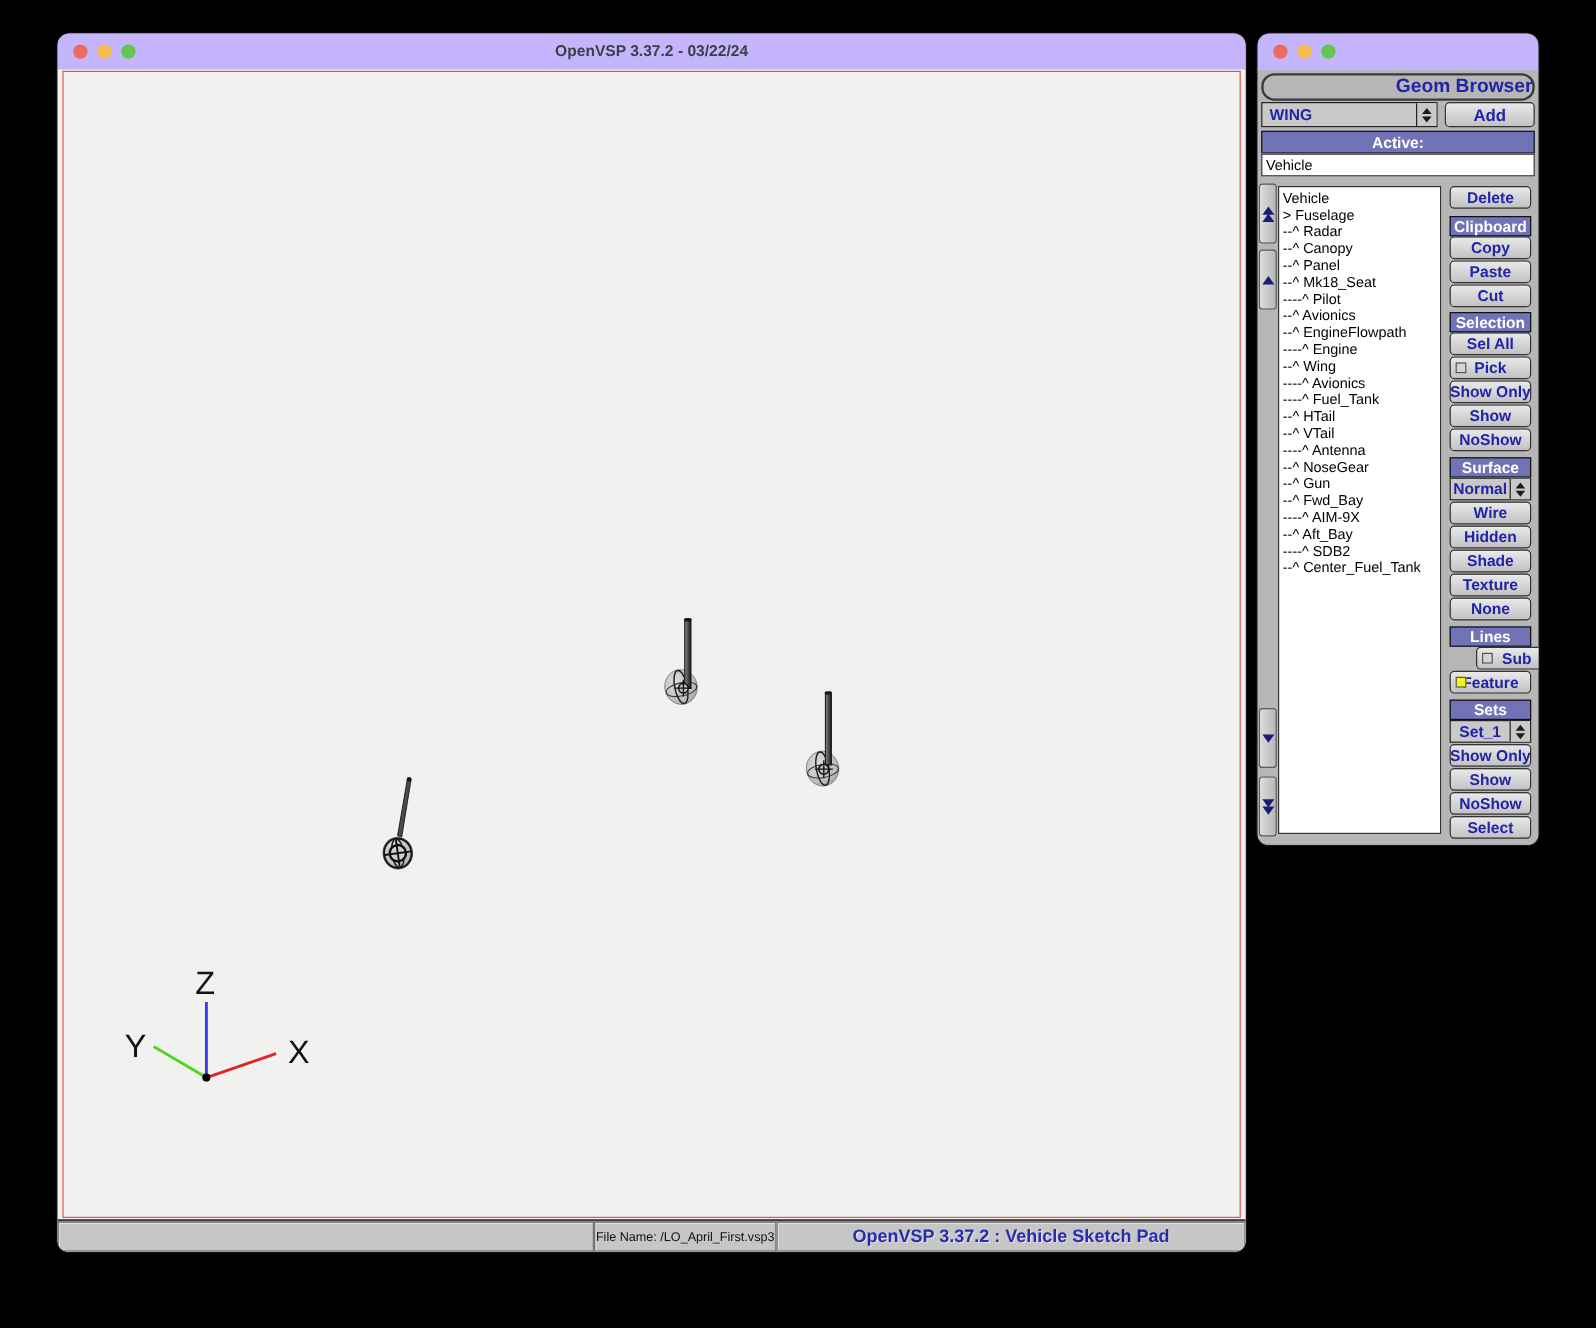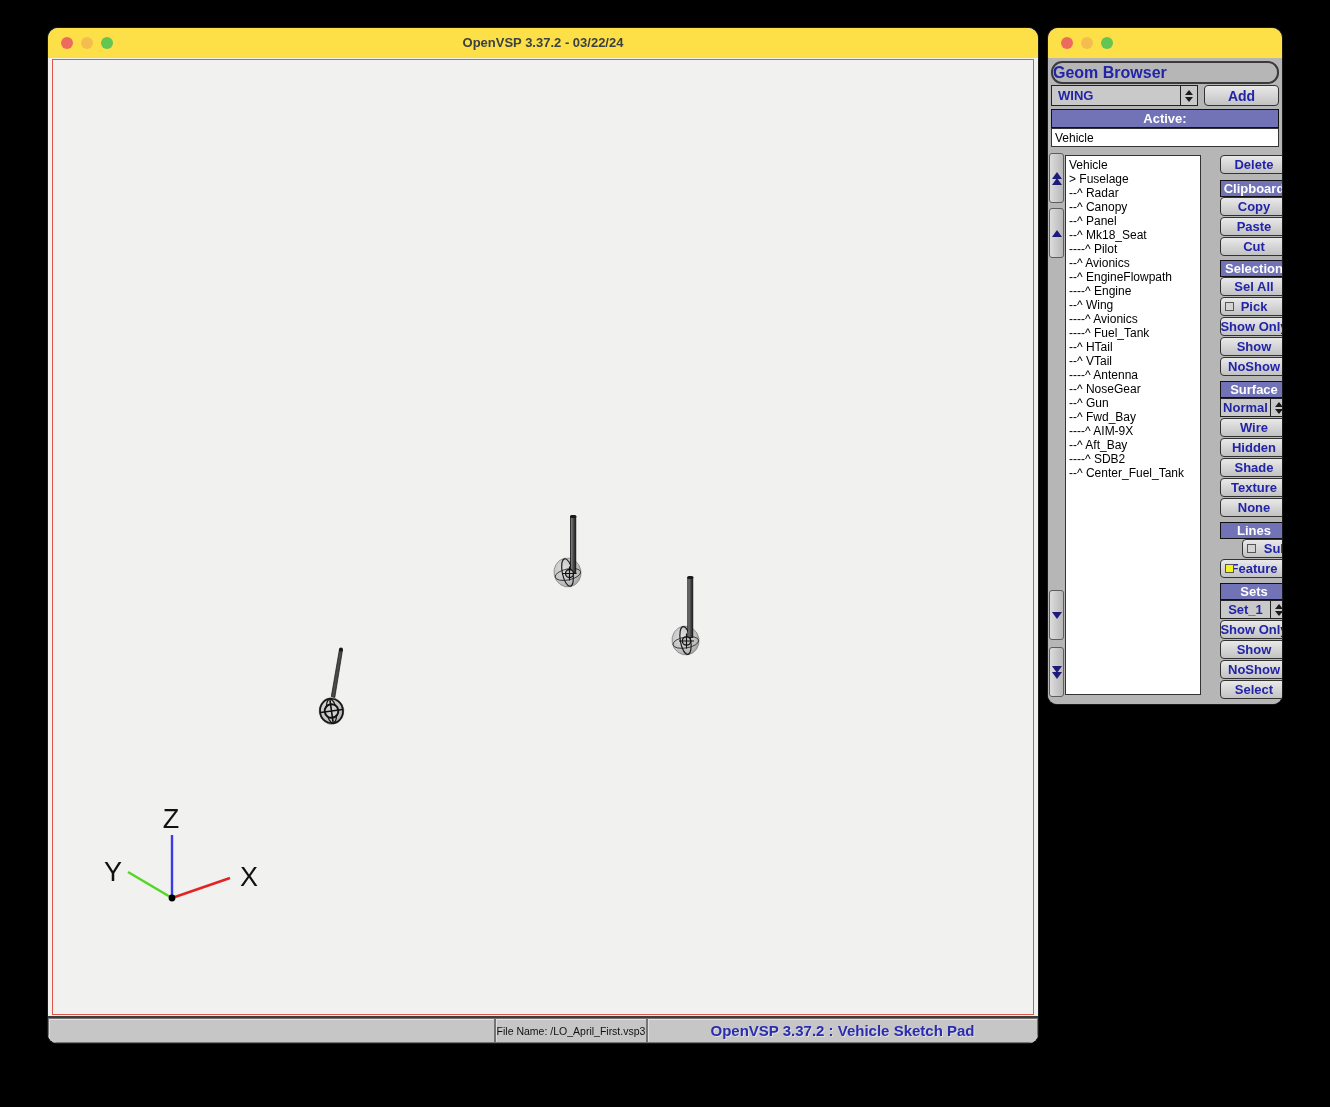--- a/index.html
+++ b/index.html
@@ -1,21 +1,21 @@
 <!DOCTYPE html>
 <html><head>
 <meta charset="utf-8">
 <style>
   html,body{margin:0;padding:0;}
   body{
     width:1330px;height:1107px;background:#000;position:relative;
     font-family:"Liberation Sans", sans-serif; overflow:hidden;
   }
   .window{position:absolute;overflow:hidden;box-shadow:0 0 0 1px #1a1a1a;}
-  .titlebar{position:absolute;left:0;top:0;right:0;height:30px;background:#fde047;border-bottom:1px solid #d7dbdb;}
+  .titlebar{position:absolute;left:0;top:0;right:0;height:30px;background:#c4b5fd;border-bottom:1px solid #d7dbdb;}
   .lights{position:absolute;left:13px;top:9px;display:flex;gap:8px;}
   .light{width:12px;height:12px;border-radius:50%;}
   .light.red{background:#ed6a5f;}
   .light.yellow{background:#f5bd4f;}
   .light.green{background:#62c554;}
   .titlebar-title{position:absolute;left:0;right:0;top:0;height:30px;line-height:30px;text-align:center;
     font-weight:bold;font-size:13px;color:#3b4043;}
 
   
   #main-window{left:48px;top:28px;width:990px;height:1015px;border-radius:10px 10px 9px 9px;background:#f1f1ef;}
@@ -29,21 +29,21 @@
     display:flex;align-items:center;justify-content:center;white-space:nowrap;overflow:hidden;}
   #status-spacer{width:447px;}
   #status-file{width:152px;font-size:10.5px;color:#111;}
   #status-app{width:391px;font-size:15px;font-weight:bold;color:#2a2cb0;text-shadow:1px 1px 0 rgba(255,255,255,.45);}
 
   
   #geom-window{left:1048px;top:28px;width:234px;height:676px;border-radius:10px 10px 9px 9px;background:#b6b6b6;}
   .gb-body{position:absolute;left:0;top:30px;right:0;bottom:0;background:#b6b6b6;}
   .gb-body *{box-sizing:border-box;}
   #gb-header{position:absolute;left:3px;top:3px;width:228px;height:23px;border:2px solid #3a3a3a;border-radius:11px;
-    text-align:left;font-weight:bold;font-size:16px;line-height:19px;color:#2224a8;}
+    text-align:right;font-weight:bold;font-size:16px;line-height:19px;color:#2224a8;}
   .choice{position:absolute;background:#c9c9c9;border:1px solid #222;display:flex;align-items:stretch;}
   .choice .choice-label{flex:1;font-weight:bold;font-size:13px;color:#2224a8;padding-left:6px;display:flex;align-items:center;overflow:hidden;}
   .stepper{width:17px;border-left:1px solid #222;display:flex;flex-direction:column;align-items:center;justify-content:center;gap:2px;background:#c9c9c9;}
   .tri-up{width:0;height:0;border-left:4px solid transparent;border-right:4px solid transparent;border-bottom:5px solid #1c1c1c;}
   .tri-down{width:0;height:0;border-left:4px solid transparent;border-right:4px solid transparent;border-top:5px solid #1c1c1c;}
   #gb-type-choice{left:3px;top:27px;width:147px;height:21px;}
   .btn{position:absolute;background:linear-gradient(#e9e9e9,#c2c2c2);border:1px solid #333;border-radius:4px;
     color:#2224a8;font-weight:bold;font-size:13px;display:flex;align-items:center;justify-content:center;
     white-space:nowrap;overflow:hidden;}
   #gb-add{left:156px;top:27px;width:75px;height:21px;font-size:14px;}
@@ -52,21 +52,21 @@
   #gb-active-bar{left:3px;top:51px;width:228px;height:19px;}
   #gb-active-input{position:absolute;left:3px;top:70px;width:228px;height:19px;background:#fff;border:1px solid #333;
     font-size:12px;color:#000;padding-left:3px;display:flex;align-items:center;}
   #gb-tree{position:absolute;left:17px;top:97px;width:136px;height:540px;background:#fff;border:1px solid #333;
     padding:2px 0 0 3px;overflow:hidden;}
   .tree-item{font-size:12px;line-height:14px;height:14px;color:#000;white-space:pre;}
   .scroll-btn{position:absolute;left:1px;width:15px;background:linear-gradient(90deg,#dcdcdc,#b8b8b8);
     border:1px solid #5d5d5d;border-radius:3px;display:flex;flex-direction:column;align-items:center;justify-content:center;}
   .sbtri-up{width:0;height:0;border-left:5px solid transparent;border-right:5px solid transparent;border-bottom:7px solid #1b1b78;}
   .sbtri-down{width:0;height:0;border-left:5px solid transparent;border-right:5px solid transparent;border-top:7px solid #1b1b78;}
-  .col-el{left:172px;width:68px;}
+  .col-el{left:160px;width:68px;}
   .btn.col-el{height:19px;}
   .hdr.col-el{height:17px;}
   .chk{position:absolute;left:4px;top:4px;width:9px;height:9px;border:1px solid #555;background:#d4d4d4;}
   .chk.on{background:#f4f41c;}
   .choice.col-el{height:19px;}
   .choice.col-el .choice-label{justify-content:center;padding-left:0;}
 </style>
 </head>
 <body>
 

